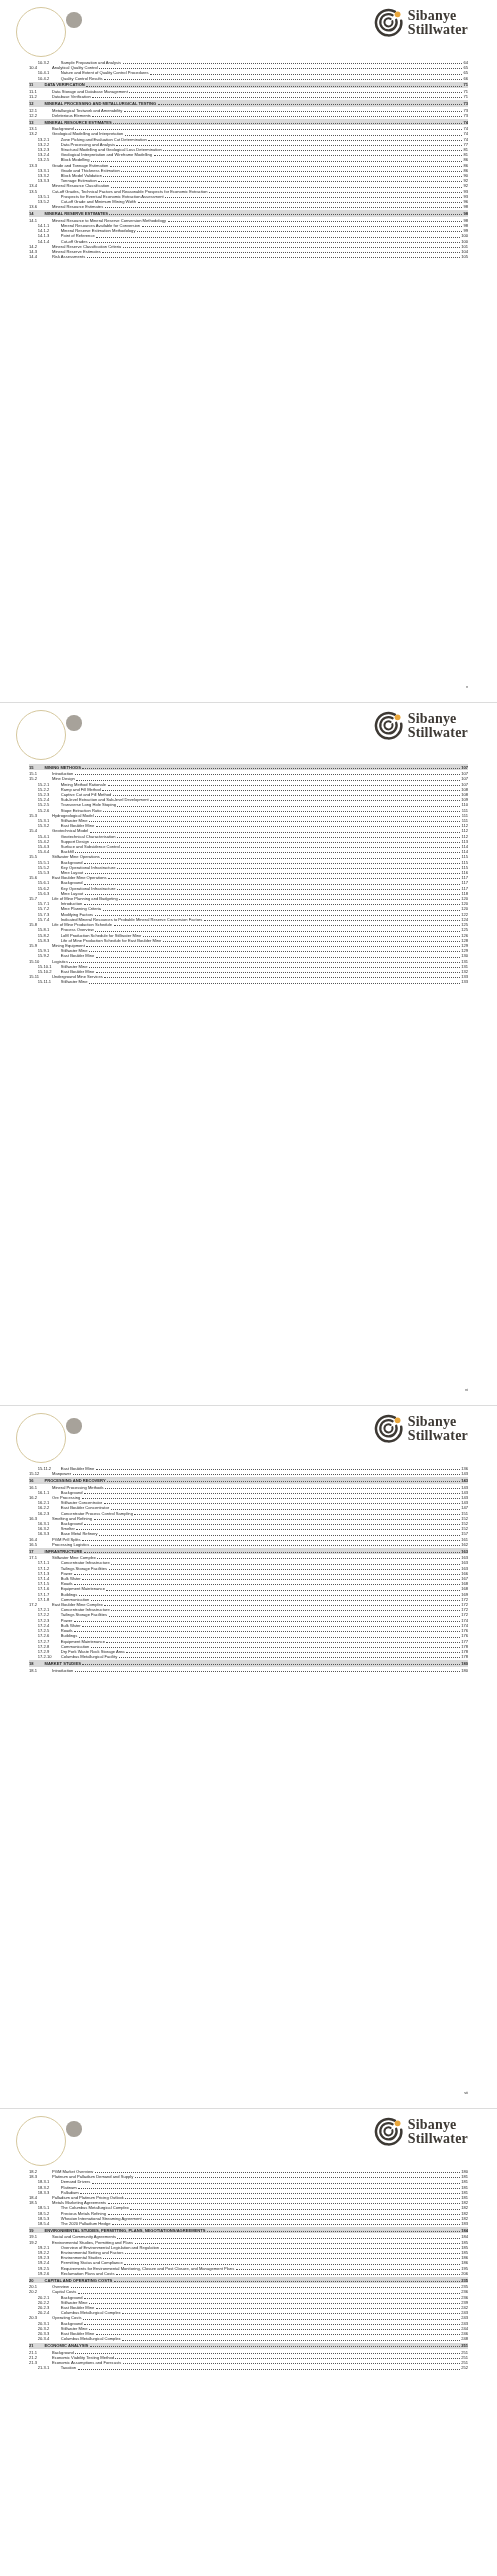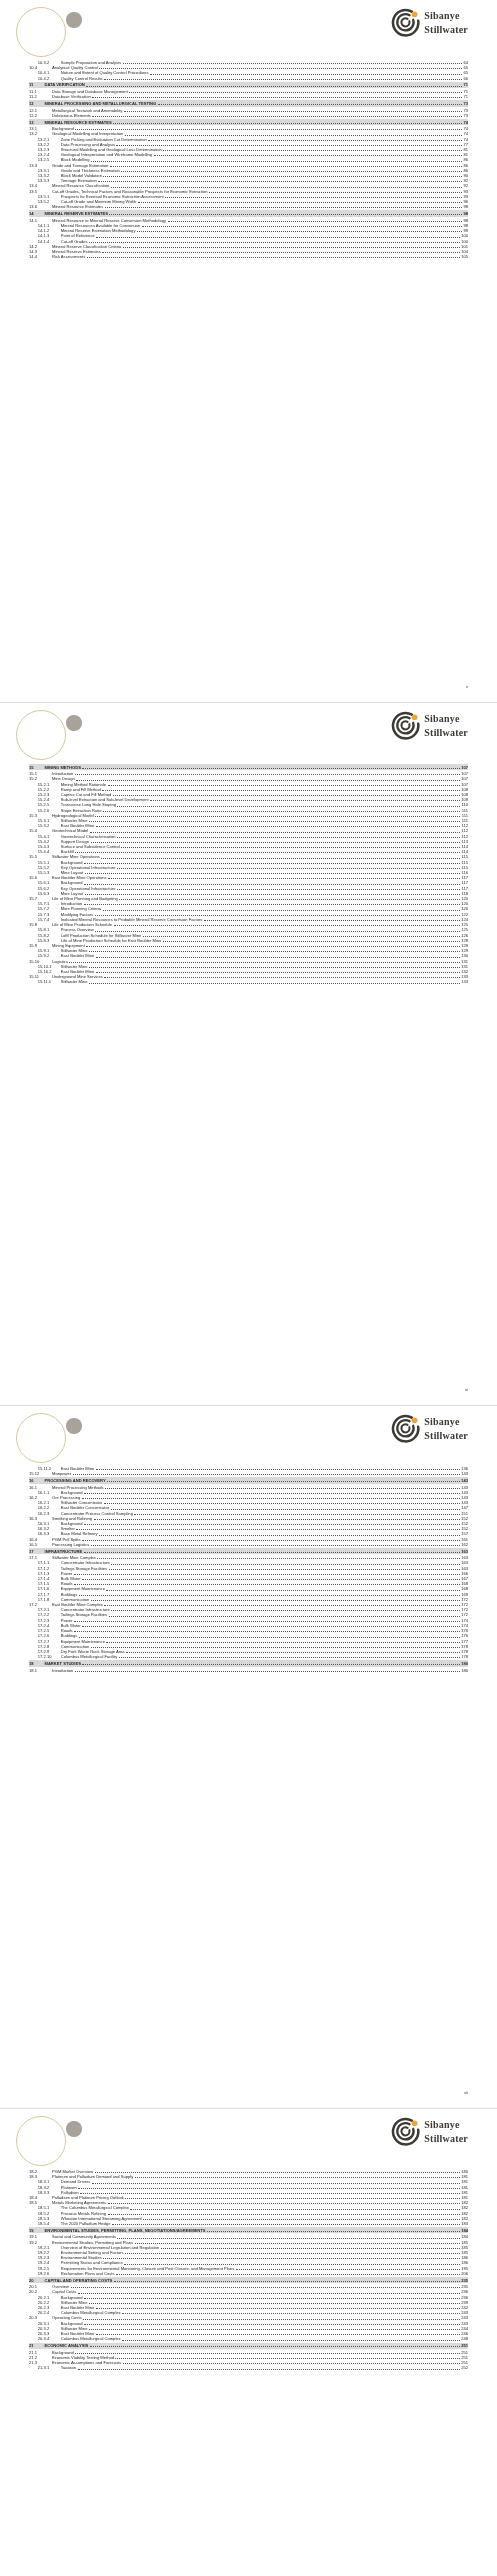--- a/index.html
+++ b/index.html
@@ -19,21 +19,21 @@
   .deco-circle-small {
     position: absolute; left: 66px; top: 12.4px; width: 15.5px; height: 15.5px;
     background: var(--circle-fill, #a7a29a); border-radius: 50%;
   }
 
   
   .logo { position: absolute; right: 29px; top: 8.2px; display: flex; align-items: center; gap: 4.6px; }
   .logo-text {
     display: flex; flex-direction: column;
     font-family: "Liberation Serif", serif; font-weight: bold;
-    font-size: 10px; line-height: 13.4px; color: var(--logo-text, #3d3934);
+    font-size: 14px; line-height: 13.4px; color: var(--logo-text, #3d3934);
     letter-spacing: 0.2px;
   }
 
   
   .toc { position: absolute; left: 29px; right: 29px; top: 60px; color: var(--text, #1f1f1f); }
   .toc-row { display: flex; align-items: flex-end; font-size: 4.1px; line-height: 5.2px; }
   .toc-row .num { flex: none; }
   .toc-row .title { flex: 0 1 auto; }
   .toc-row .leader {
     flex: 1 1 auto; min-width: 4.1px;

